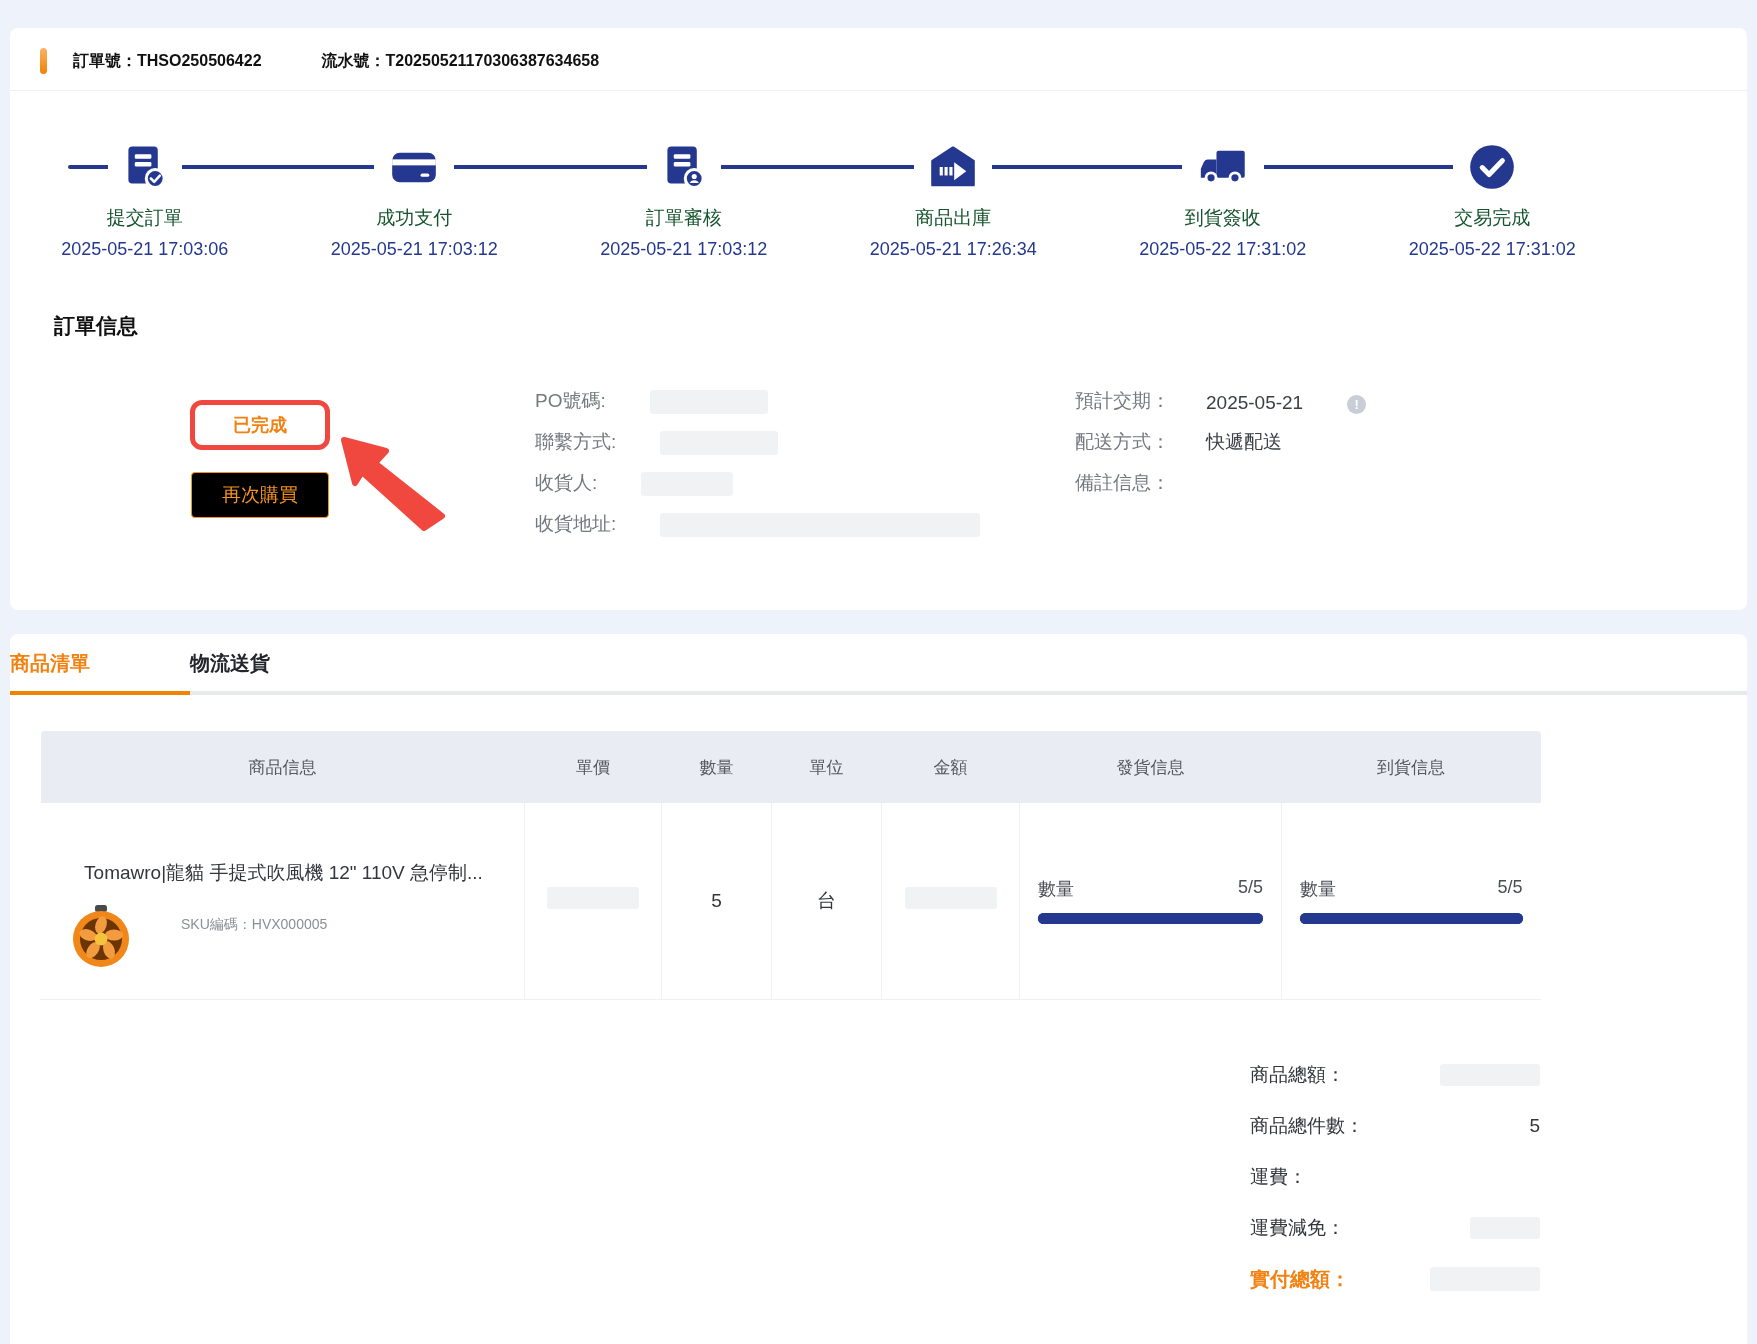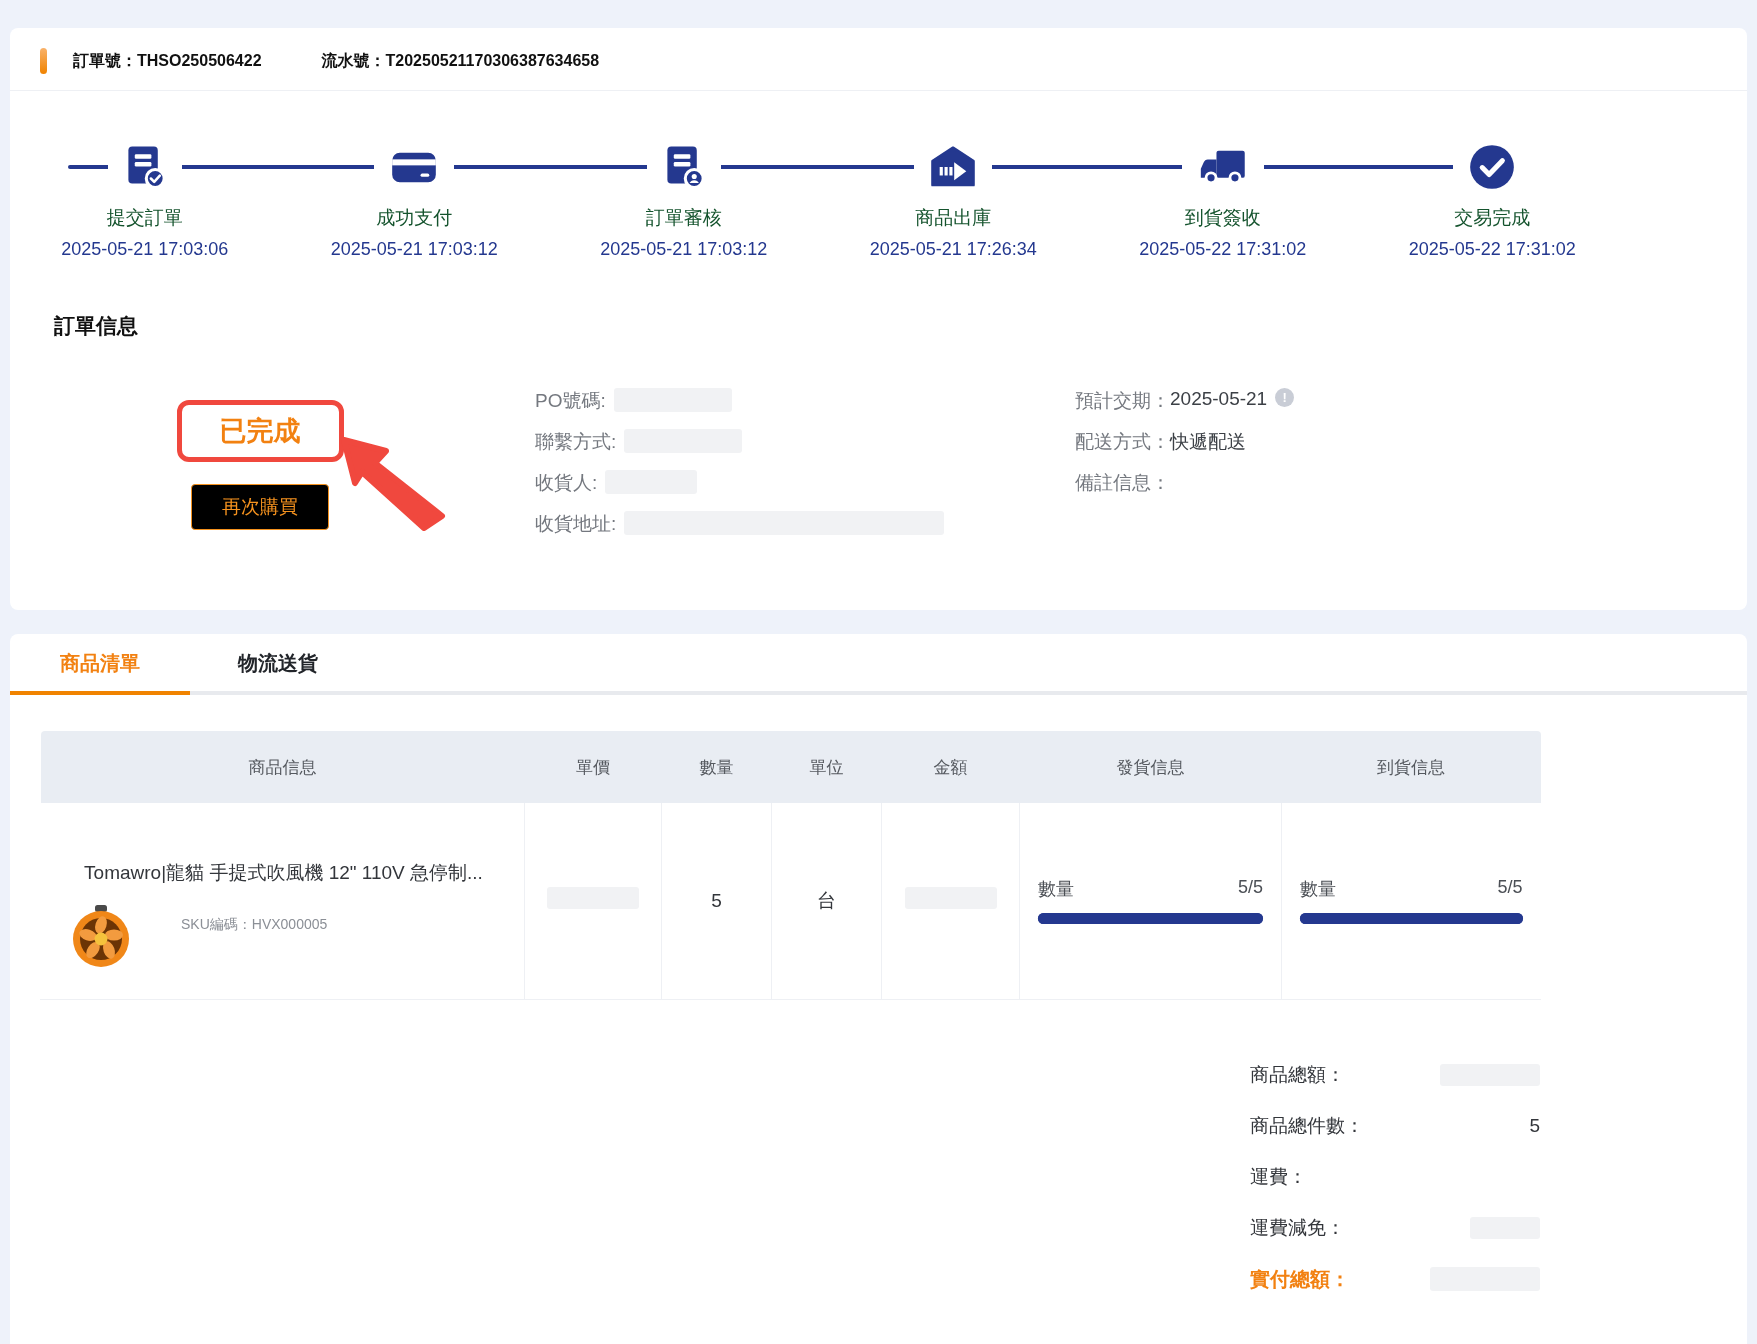--- a/index.html
+++ b/index.html
@@ -65,41 +65,42 @@
     width:440px;
     display:flex; flex-direction:column; align-items:center;
     position:relative;
   }
   .status-annotation {
     border:5px solid #f0483e;
     border-radius:12px;
     padding:8px 38px;
     margin-top:12px;
   }
-  .status-text { color:#f28111; font-size:27px; font-weight:bold; }
+  .status-text { color:#f28111; font-size:18px; font-weight:bold; }
   .buy-again {
     margin-top:22px;
     background:#000000;
     border:1px solid #f5921e;
     color:#f5921e;
     font-size:19px;
     border-radius:4px;
     padding:9px 30px;
     cursor:pointer;
     font-family:inherit;
   }
   .annot-arrow { position:absolute; left:300px; top:48px; }
 
   .info-col-fields { width:540px; padding-left:55px; }
   .info-col-right  { flex:1; padding-left:55px; }
   .field-row {
-    display:flex; align-items:flex-start;
+    display:flex; align-items:flex-end;
     margin-bottom:15px;
     font-size:19px;
     min-height:26px;
+    gap:36px;
   }
   .field-label { color:#74787f; white-space:pre; }
   .field-value { color:#3c4046; }
   .blob {
     display:inline-block;
     height:24px; border-radius:3px;
     background:#f1f2f4;
     margin-left:8px;
   }
   .blob.b-po   { width:118px; }
@@ -112,21 +113,21 @@
     background:#c9cdd6; color:#fff;
     font-size:13px; font-weight:bold;
     margin-left:8px;
   }
 
   
   .card-bottom { margin-top:24px; min-height:700px; padding-bottom:40px; }
   .tabs { display:flex; border-bottom:4px solid #e8eaee; }
   .tab {
     padding:16px 0 14px 0;
-    text-align:center;
+    text-align:left;
     font-size:20px; font-weight:bold;
     color:#22252a;
     cursor:pointer;
     margin-bottom:-4px;
   }
   .tab.active { color:#f28111; border-bottom:4px solid #f08300; }
   .tab-1 { width:180px; }
   .tab-2 { width:176px; }
 
   table.goods {

